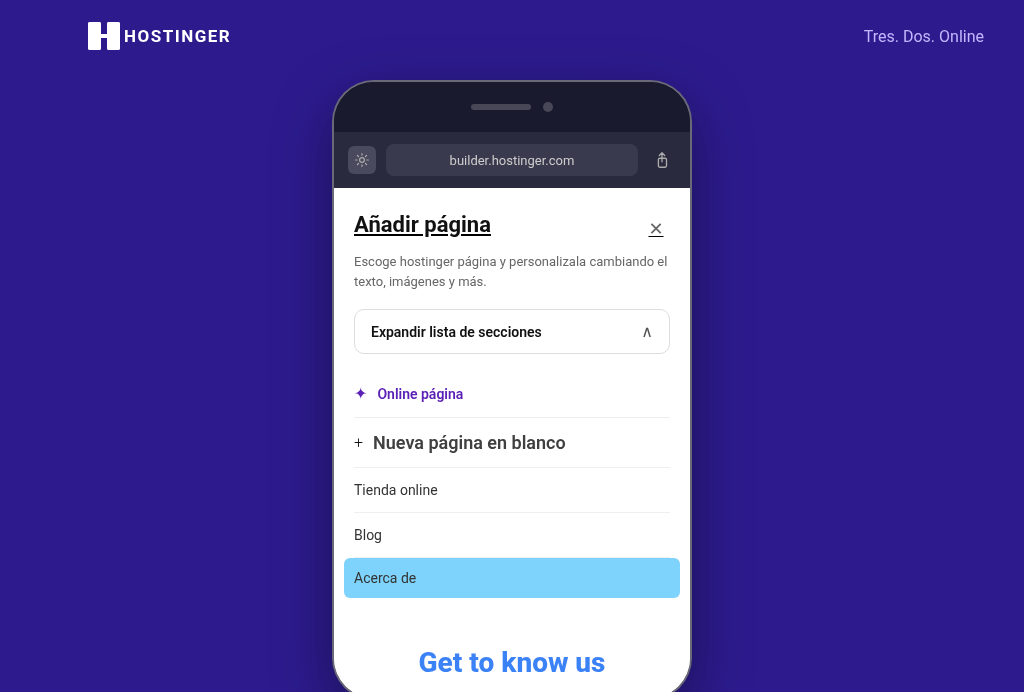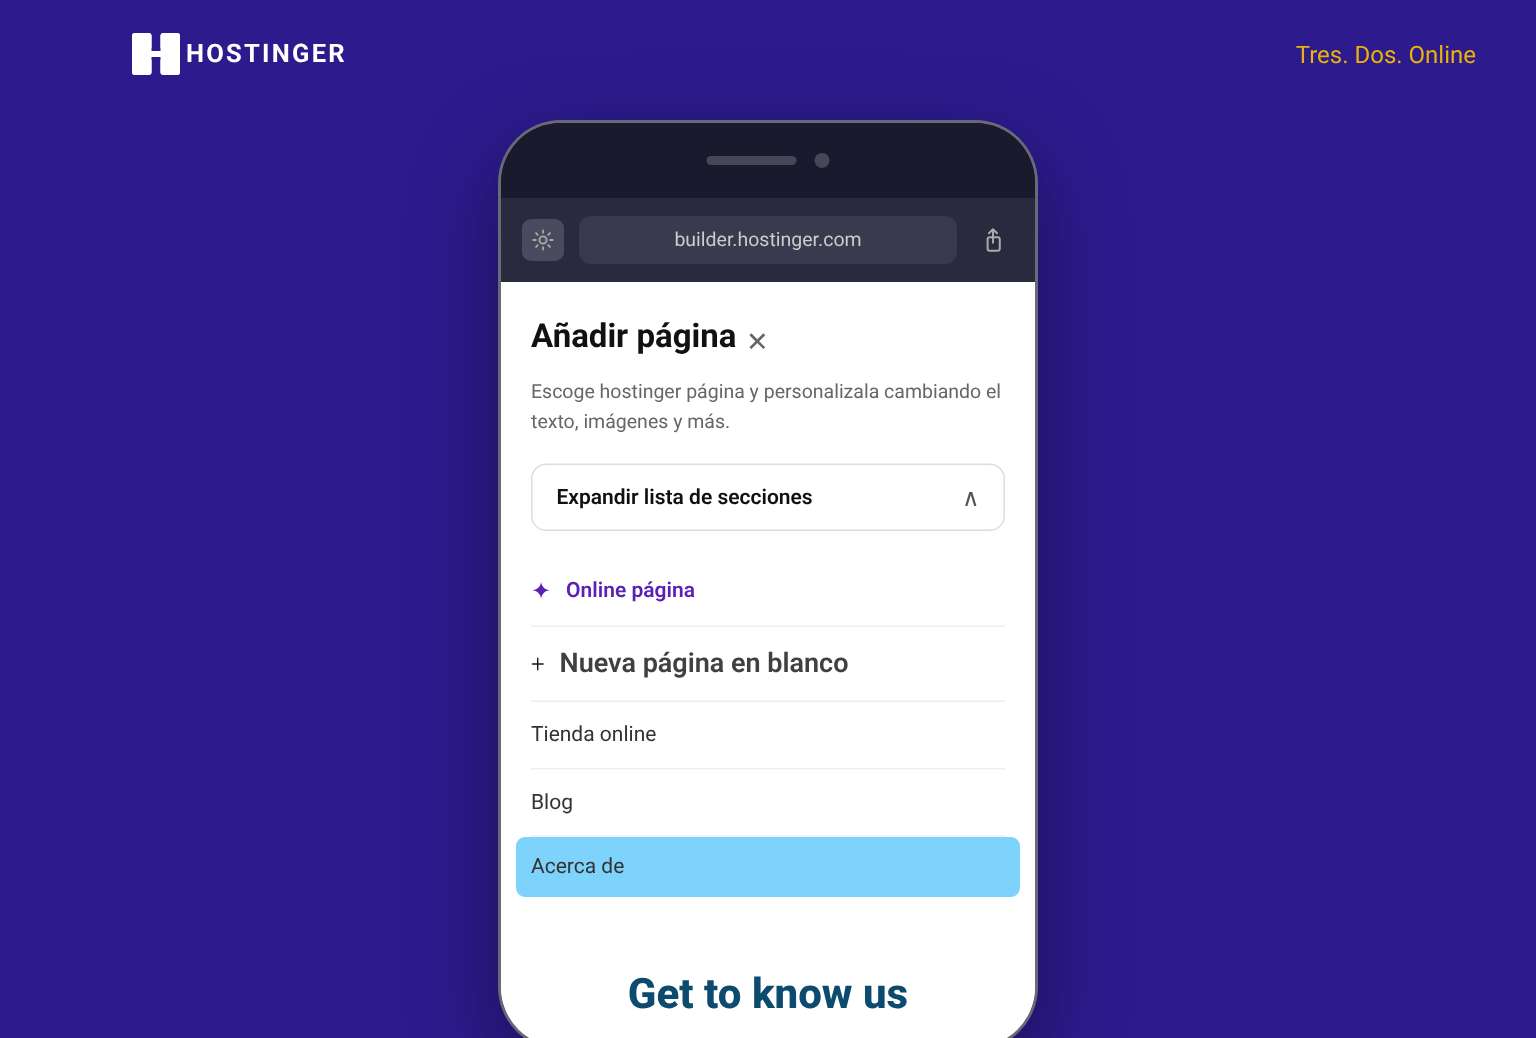--- a/index.html
+++ b/index.html
@@ -40,21 +40,21 @@
 
     .logo-text {
       color: white;
       font-size: 17px;
       font-weight: 700;
       letter-spacing: 1.5px;
       text-transform: uppercase;
     }
 
     .header-right {
-      color: #eab308;
+      color: #c4b5fd;
       font-size: 16px;
       font-weight: 400;
     }
 
     
     .phone-container {
       position: absolute;
       top: 80px;
       left: 50%;
       transform: translateX(-50%);
@@ -159,22 +159,23 @@
       right: 0;
       background: white;
       border-radius: 0;
       padding: 24px 20px 0 20px;
       z-index: 5;
     }
 
     .modal-header {
       display: flex;
       align-items: flex-start;
-      justify-content: flex-start;
+      justify-content: space-between;
       margin-bottom: 10px;
+      text-decoration: underline;
     }
 
     .modal-title {
       font-size: 22px;
       font-weight: 700;
       color: #111;
     }
 
     .modal-close {
       width: 28px;
@@ -270,21 +271,21 @@
       height: 80px;
       background: white;
       display: flex;
       align-items: center;
       justify-content: center;
     }
 
     .page-preview-title {
       font-size: 28px;
       font-weight: 800;
-      color: #0c4a6e;
+      color: #3b82f6;
       text-align: center;
     }
 
     
     .phone-side-btn-left {
       position: absolute;
       left: -4px;
       top: 140px;
       width: 4px;
       height: 32px;

